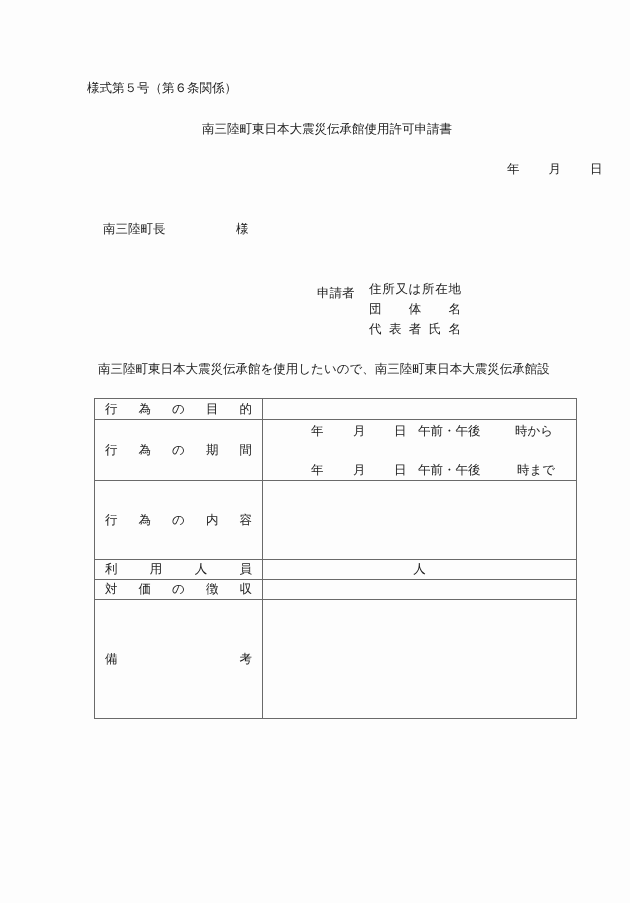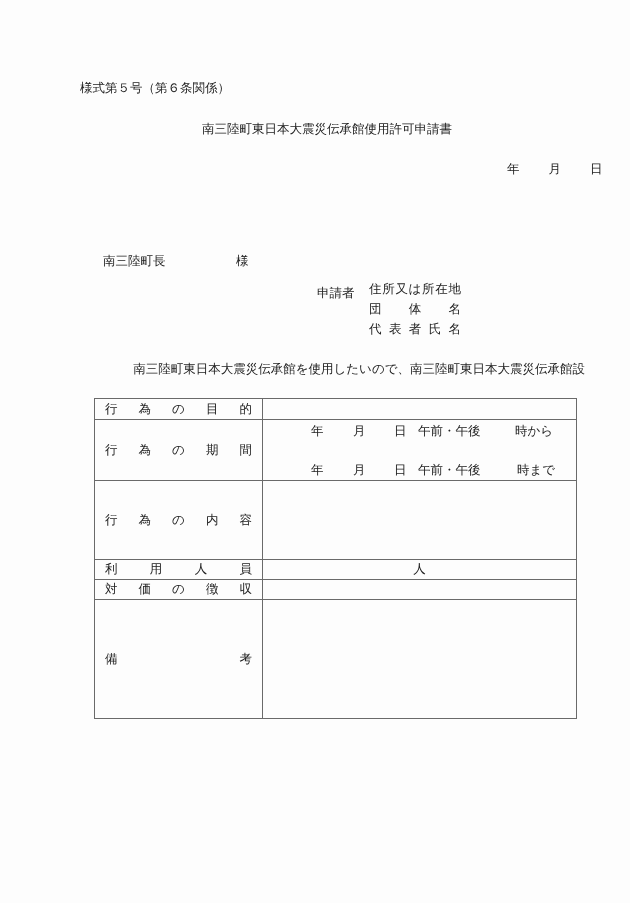--- a/index.html
+++ b/index.html
@@ -1,30 +1,30 @@
 <!DOCTYPE html>
 <html><head>
 <meta charset="utf-8">
 <style>
   html, body { margin:0; padding:0; }
   body {
     width:630px; height:903px; background:#fdfdfd; position:relative; overflow:hidden;
     font-family: "DejaVu Serif", "Liberation Serif", serif; color:#222; font-size:12.5px;
   }
   .abs { position:absolute; white-space:nowrap; }
-  .form-number { left:80px; top:80px; }
+  .form-number { left:87px; top:80px; }
   .doc-title { left:0; width:630px; text-align:center; top:121px; left:12px; }
   .date-line { left:507px; top:161px; }
   .date-line span { display:inline-block; }
-  .addressee { left:103px; top:221px;margin-top:32px; }
+  .addressee { left:103px; top:221px; }
   .addressee .sama { position:absolute; left:133px; top:0; }
   .applicant { left:317px; top:285px; }
   .applicant-lines { position:absolute; left:369px; top:281px; }
   .applicant-lines div { height:20px; width:92px; display:flex; justify-content:space-between; }
-  .intro { left:85px; top:359px; line-height:19px; white-space:normal; width:500px;text-align:right; }
+  .intro { left:85px; top:359px; line-height:19px; white-space:normal; width:500px; }
   .intro .l1 { padding-left:13px; }
   table.form {
     position:absolute; left:94px; top:398px; border-collapse:collapse;
     width:483px;
   }
   table.form td { border:1px solid #6a6a6a; padding:0; vertical-align:middle; }
   td.label { width:167px; }
   .spread { display:flex; justify-content:space-between; padding:0 10px 0 10px; }
   .period-cell { position:relative; }
   .period-line { position:absolute; left:0; right:0; display:flex; }

